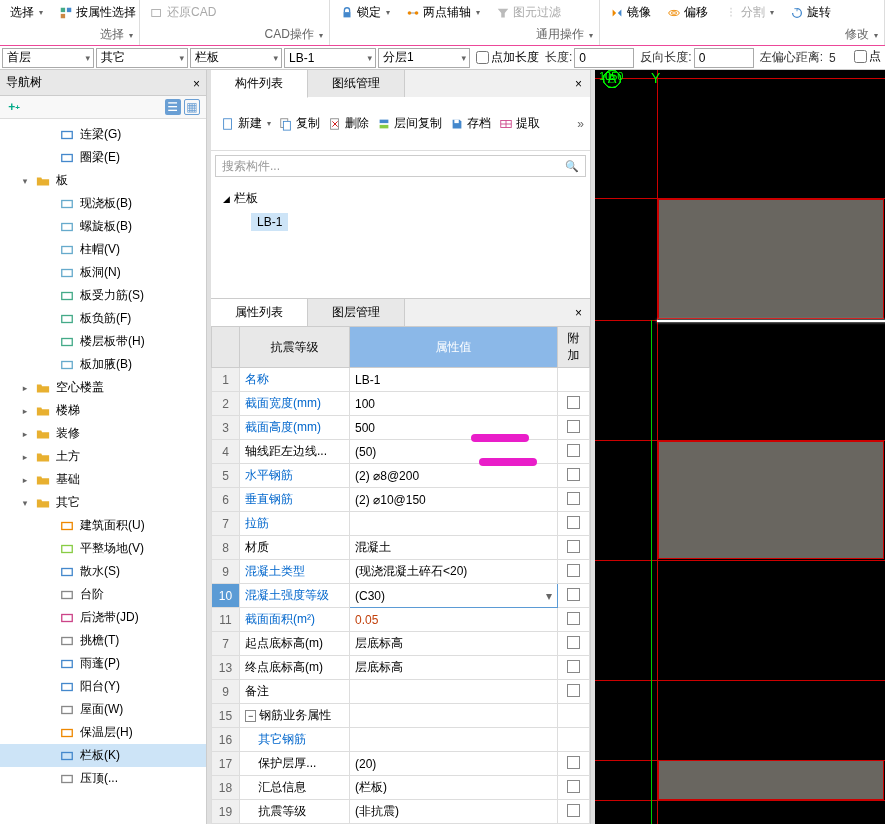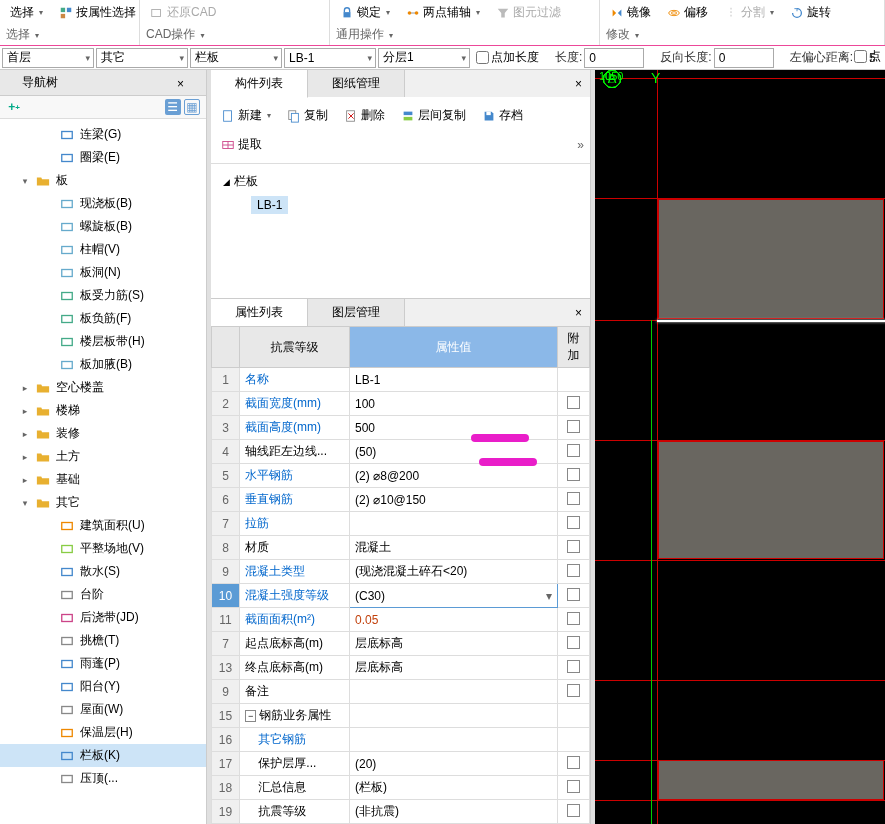--- a/index.html
+++ b/index.html
@@ -1,46 +1,46 @@
 <!DOCTYPE html>
 <html><head>
 <meta charset="utf-8">
 <style>
 *{box-sizing:border-box;margin:0;padding:0;font-family:"Microsoft YaHei",Arial,sans-serif;font-size:12px}
 body{background:#f0f0f0;width:885px;height:824px;overflow:hidden;position:relative}
 .toolbar{background:#fff;border-bottom:1px solid #ec4899;display:flex;height:46px}
 .tb-group{display:flex;flex-direction:column;border-right:1px solid #ddd;padding:2px 6px;justify-content:space-between}
 .tb-row{display:flex;gap:8px;align-items:center}
 .tb-btn{display:flex;align-items:center;gap:3px;padding:2px 4px;cursor:pointer;white-space:nowrap}
-.tb-label{text-align:left;color:#666;font-size:11px}
+.tb-label{text-align:right;color:#666;font-size:11px}
 .ico{width:14px;height:14px;display:inline-block;flex:none}
 .dd-arrow{font-size:8px;color:#666;margin-left:2px}
 .filter-row{background:#fff;border-bottom:1px solid #ccc;display:flex;height:24px;align-items:center;gap:2px;padding-left:2px}
 .combo{border:1px solid #aaa;height:20px;display:flex;align-items:center;padding:0 16px 0 4px;position:relative;background:#fff;min-width:80px}
 .combo::after{content:"▾";position:absolute;right:3px;color:#666;font-size:9px}
 .chk{display:flex;align-items:center;gap:2px;margin-left:4px}
 .num-input{border:1px solid #aaa;height:20px;width:60px;padding:0 4px}
-.lbl{color:#333;margin-left:14px;white-space:nowrap}
+.lbl{color:#333;margin-left:4px;white-space:nowrap}
 .main{display:flex;height:754px}
 .left-panel{width:207px;background:#fff;border-right:1px solid #ccc;display:flex;flex-direction:column;overflow:hidden}
-.panel-title{background:#e8e8e8;padding:4px 22px;border-bottom:1px solid #ccc;display:flex;justify-content:space-between;align-items:flex-end}
+.panel-title{background:#e8e8e8;padding:4px 6px;border-bottom:1px solid #ccc;display:flex;justify-content:space-between;align-items:flex-end}
 .panel-tools{background:#f8f8f8;padding:3px 6px;border-bottom:1px solid #ddd;display:flex;justify-content:space-between;align-items:center}
 .tool-ico{width:16px;height:16px;cursor:pointer;display:inline-flex;align-items:center;justify-content:center}
 .tree{flex:1;overflow-y:auto;padding:4px 0}
 .tree-item{display:flex;align-items:center;padding:3px 4px;cursor:pointer;gap:6px}
 .tree-item.sel{background:#cde4f7}
 .indent{display:inline-block}
 .i1{width:10px}.i3{width:50px}
 .exp{width:10px;color:#666;font-size:9px;text-align:center}
 .fico{width:14px;height:14px;display:inline-block;flex:none}
 .mid-panel{width:380px;background:#fff;border-right:1px solid #ccc;display:flex;flex-direction:column}
 .tab-bar{background:#f0f0f0;display:flex;border-bottom:1px solid #ccc}
 .tab{padding:5px 24px;border-right:1px solid #ccc;cursor:pointer;background:#e8e8e8}
 .tab.active{background:#fff;border-bottom:1px solid #fff;margin-bottom:-1px}
-.sub-toolbar{padding:8px 6px;border-bottom:1px solid #ddd;display:flex;gap:8px;align-items:center;flex-wrap:wrap}
+.sub-toolbar{padding:16px 6px;border-bottom:1px solid #ddd;display:flex;align-items:center;flex-wrap:wrap}
 .search-box{border:1px solid #ccc;height:22px;margin:4px;display:flex;align-items:center;padding:0 6px;color:#999;position:relative}
 .search-box::after{content:"🔍";position:absolute;right:6px;font-size:11px}
 .comp-tree{flex:1;padding:6px}
 .comp-item{padding:3px 6px;display:flex;align-items:center;gap:4px}
 .comp-sel{background:#cde4f7;display:inline-block;padding:2px 6px;margin-left:28px}
 .prop-panel{border-top:1px solid #ccc}
 .prop-table{width:100%;border-collapse:collapse}
 .prop-table th{background:#e8e8e8;border:1px solid #ccc;padding:3px 4px;font-weight:normal}
 .prop-table th.val{background:#8bb8e8;color:#fff}
 .prop-table td{border:1px solid #ddd;padding:3px 5px;height:22px}
@@ -467,20 +467,21 @@
         </div>
       <div class="tb-btn">
           <svg class="ico" viewBox="0 0 16 16">
             <rect x="2" y="4" width="12" height="8" fill="none" stroke="#c48"></rect>
             <path d="M8 4 v8 M2 8 h12" stroke="#c48"></path>
           </svg>
           <span>提取</span>
         </div>
       <span style="margin-left:auto;color:#666">»</span>
     </div>
+    <div class="search-box">搜索构件...</div>
     <div class="comp-tree">
       <div class="comp-item">
           <span style="font-size:9px">◢</span> 
           <span>栏板</span>
         </div>
       <div class="comp-item">
           <span class="comp-sel">LB-1</span>
         </div>
     </div>
 

